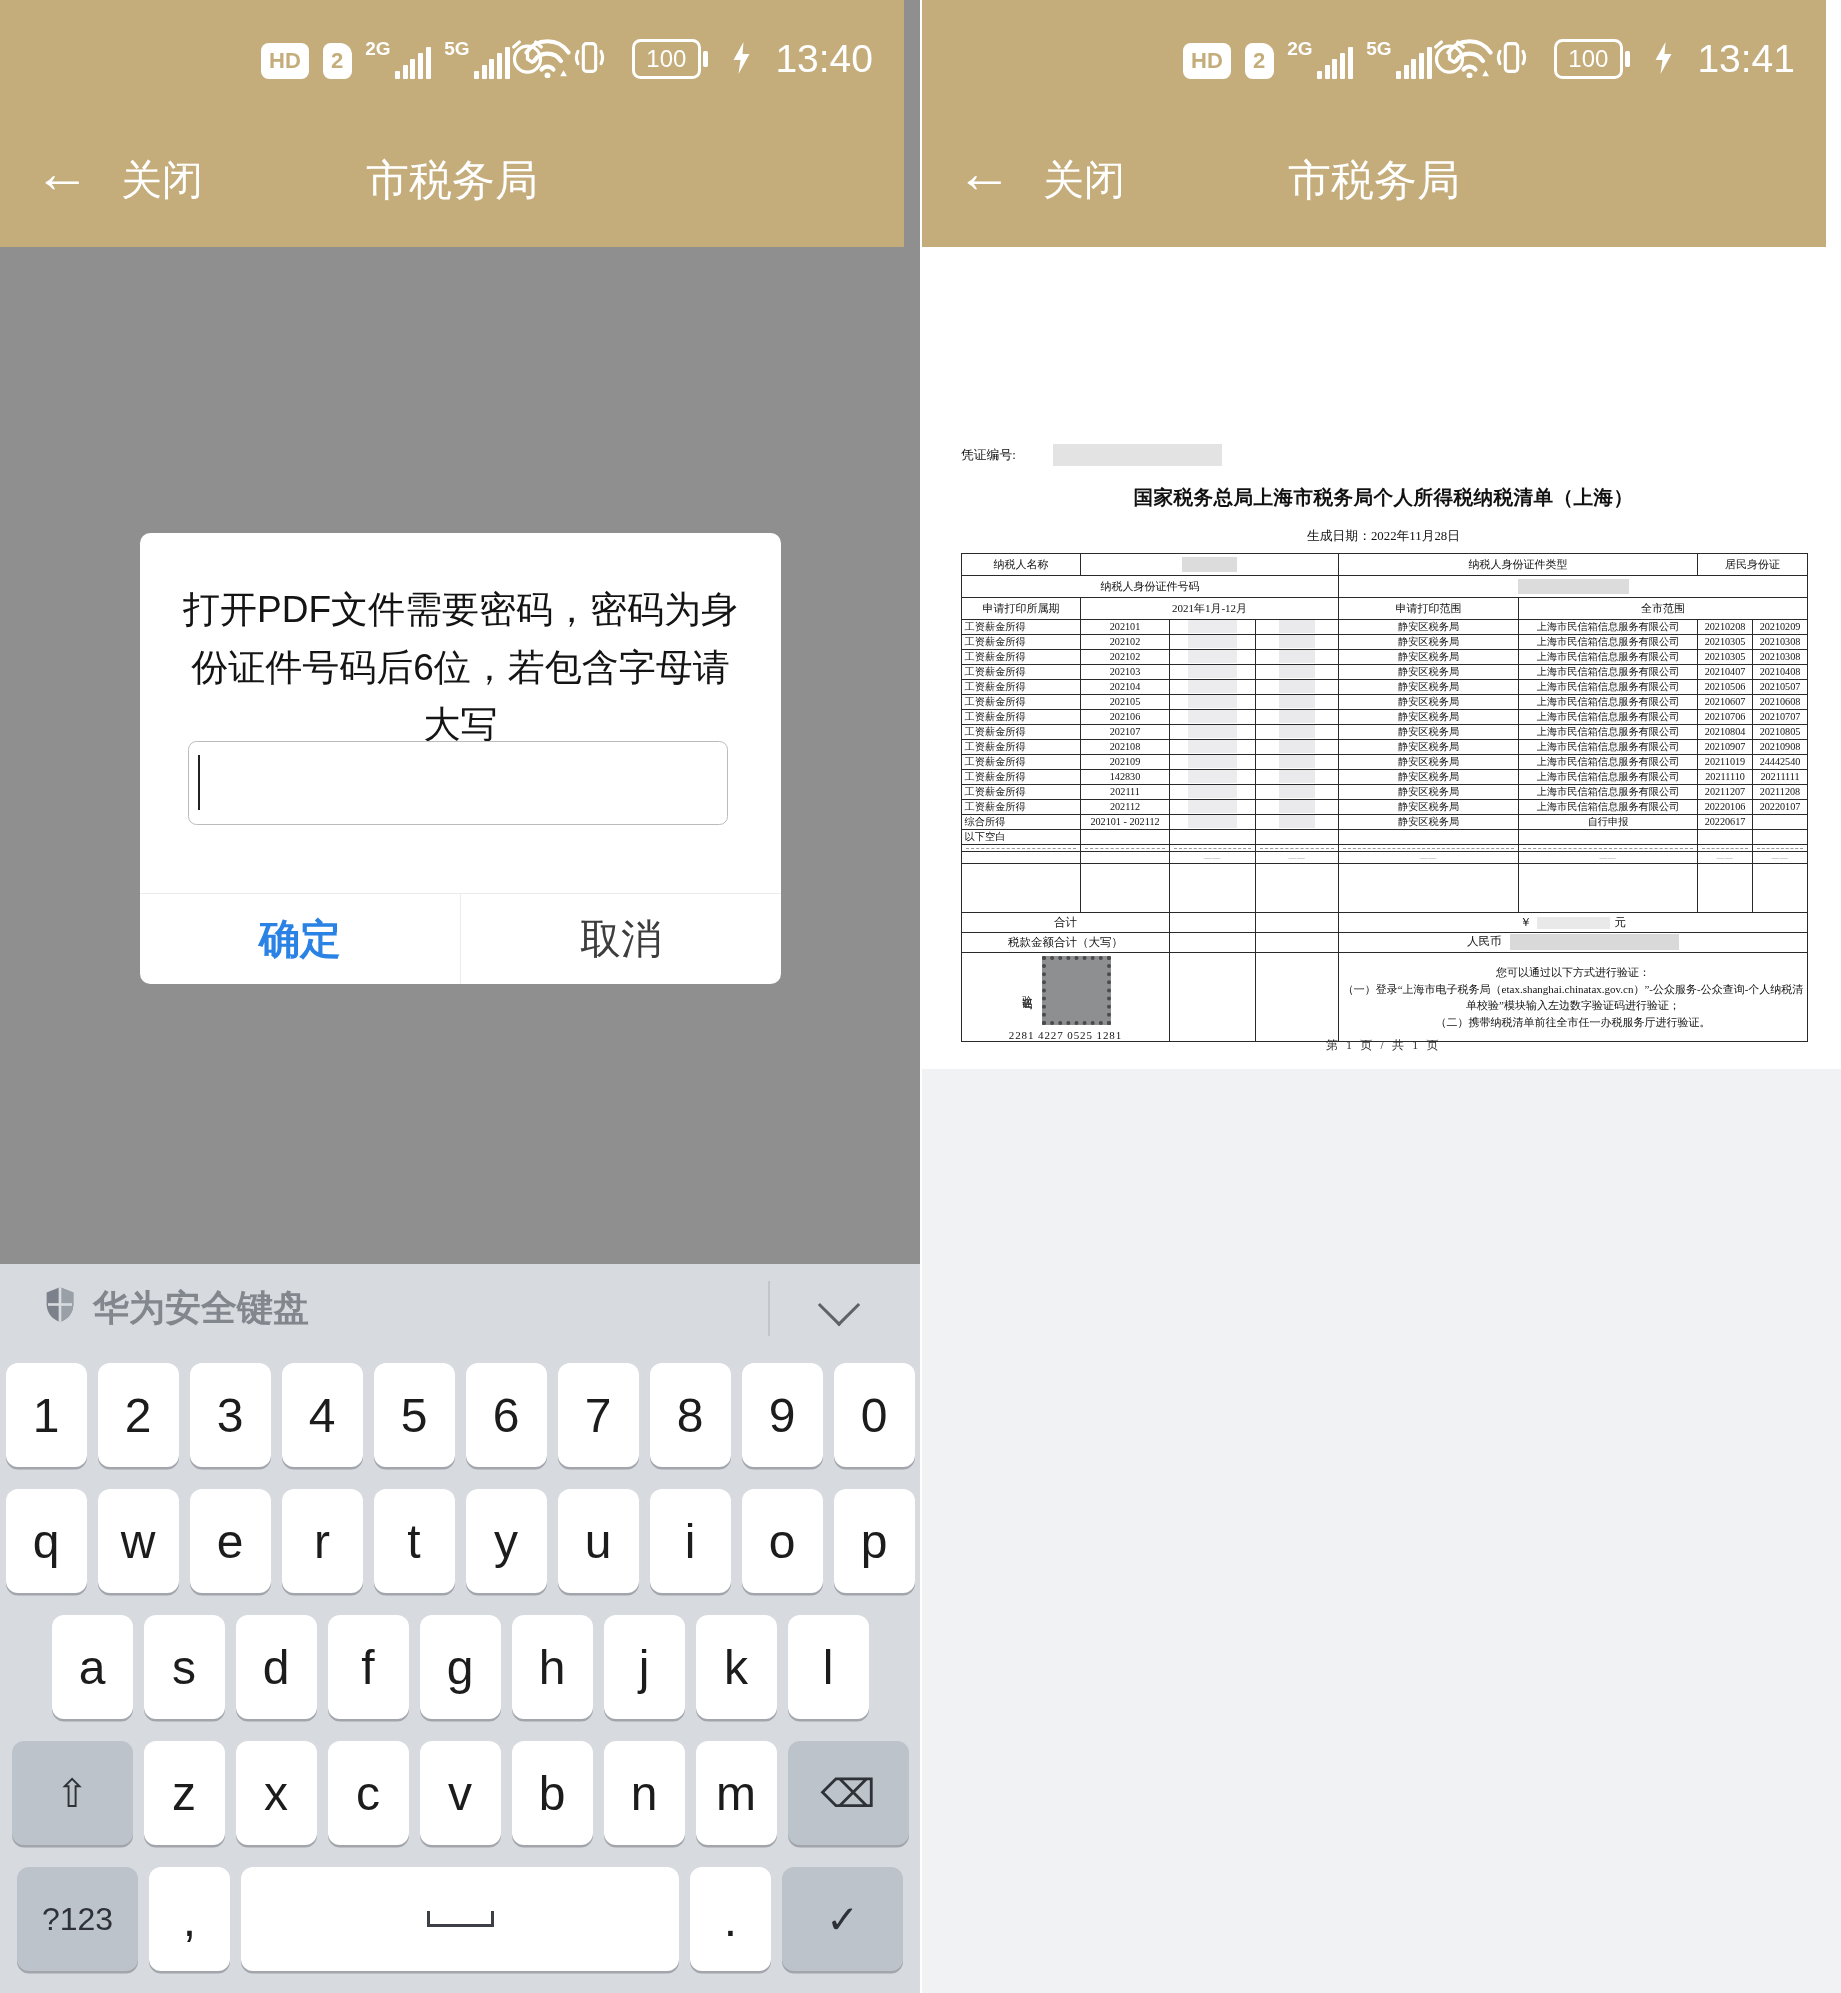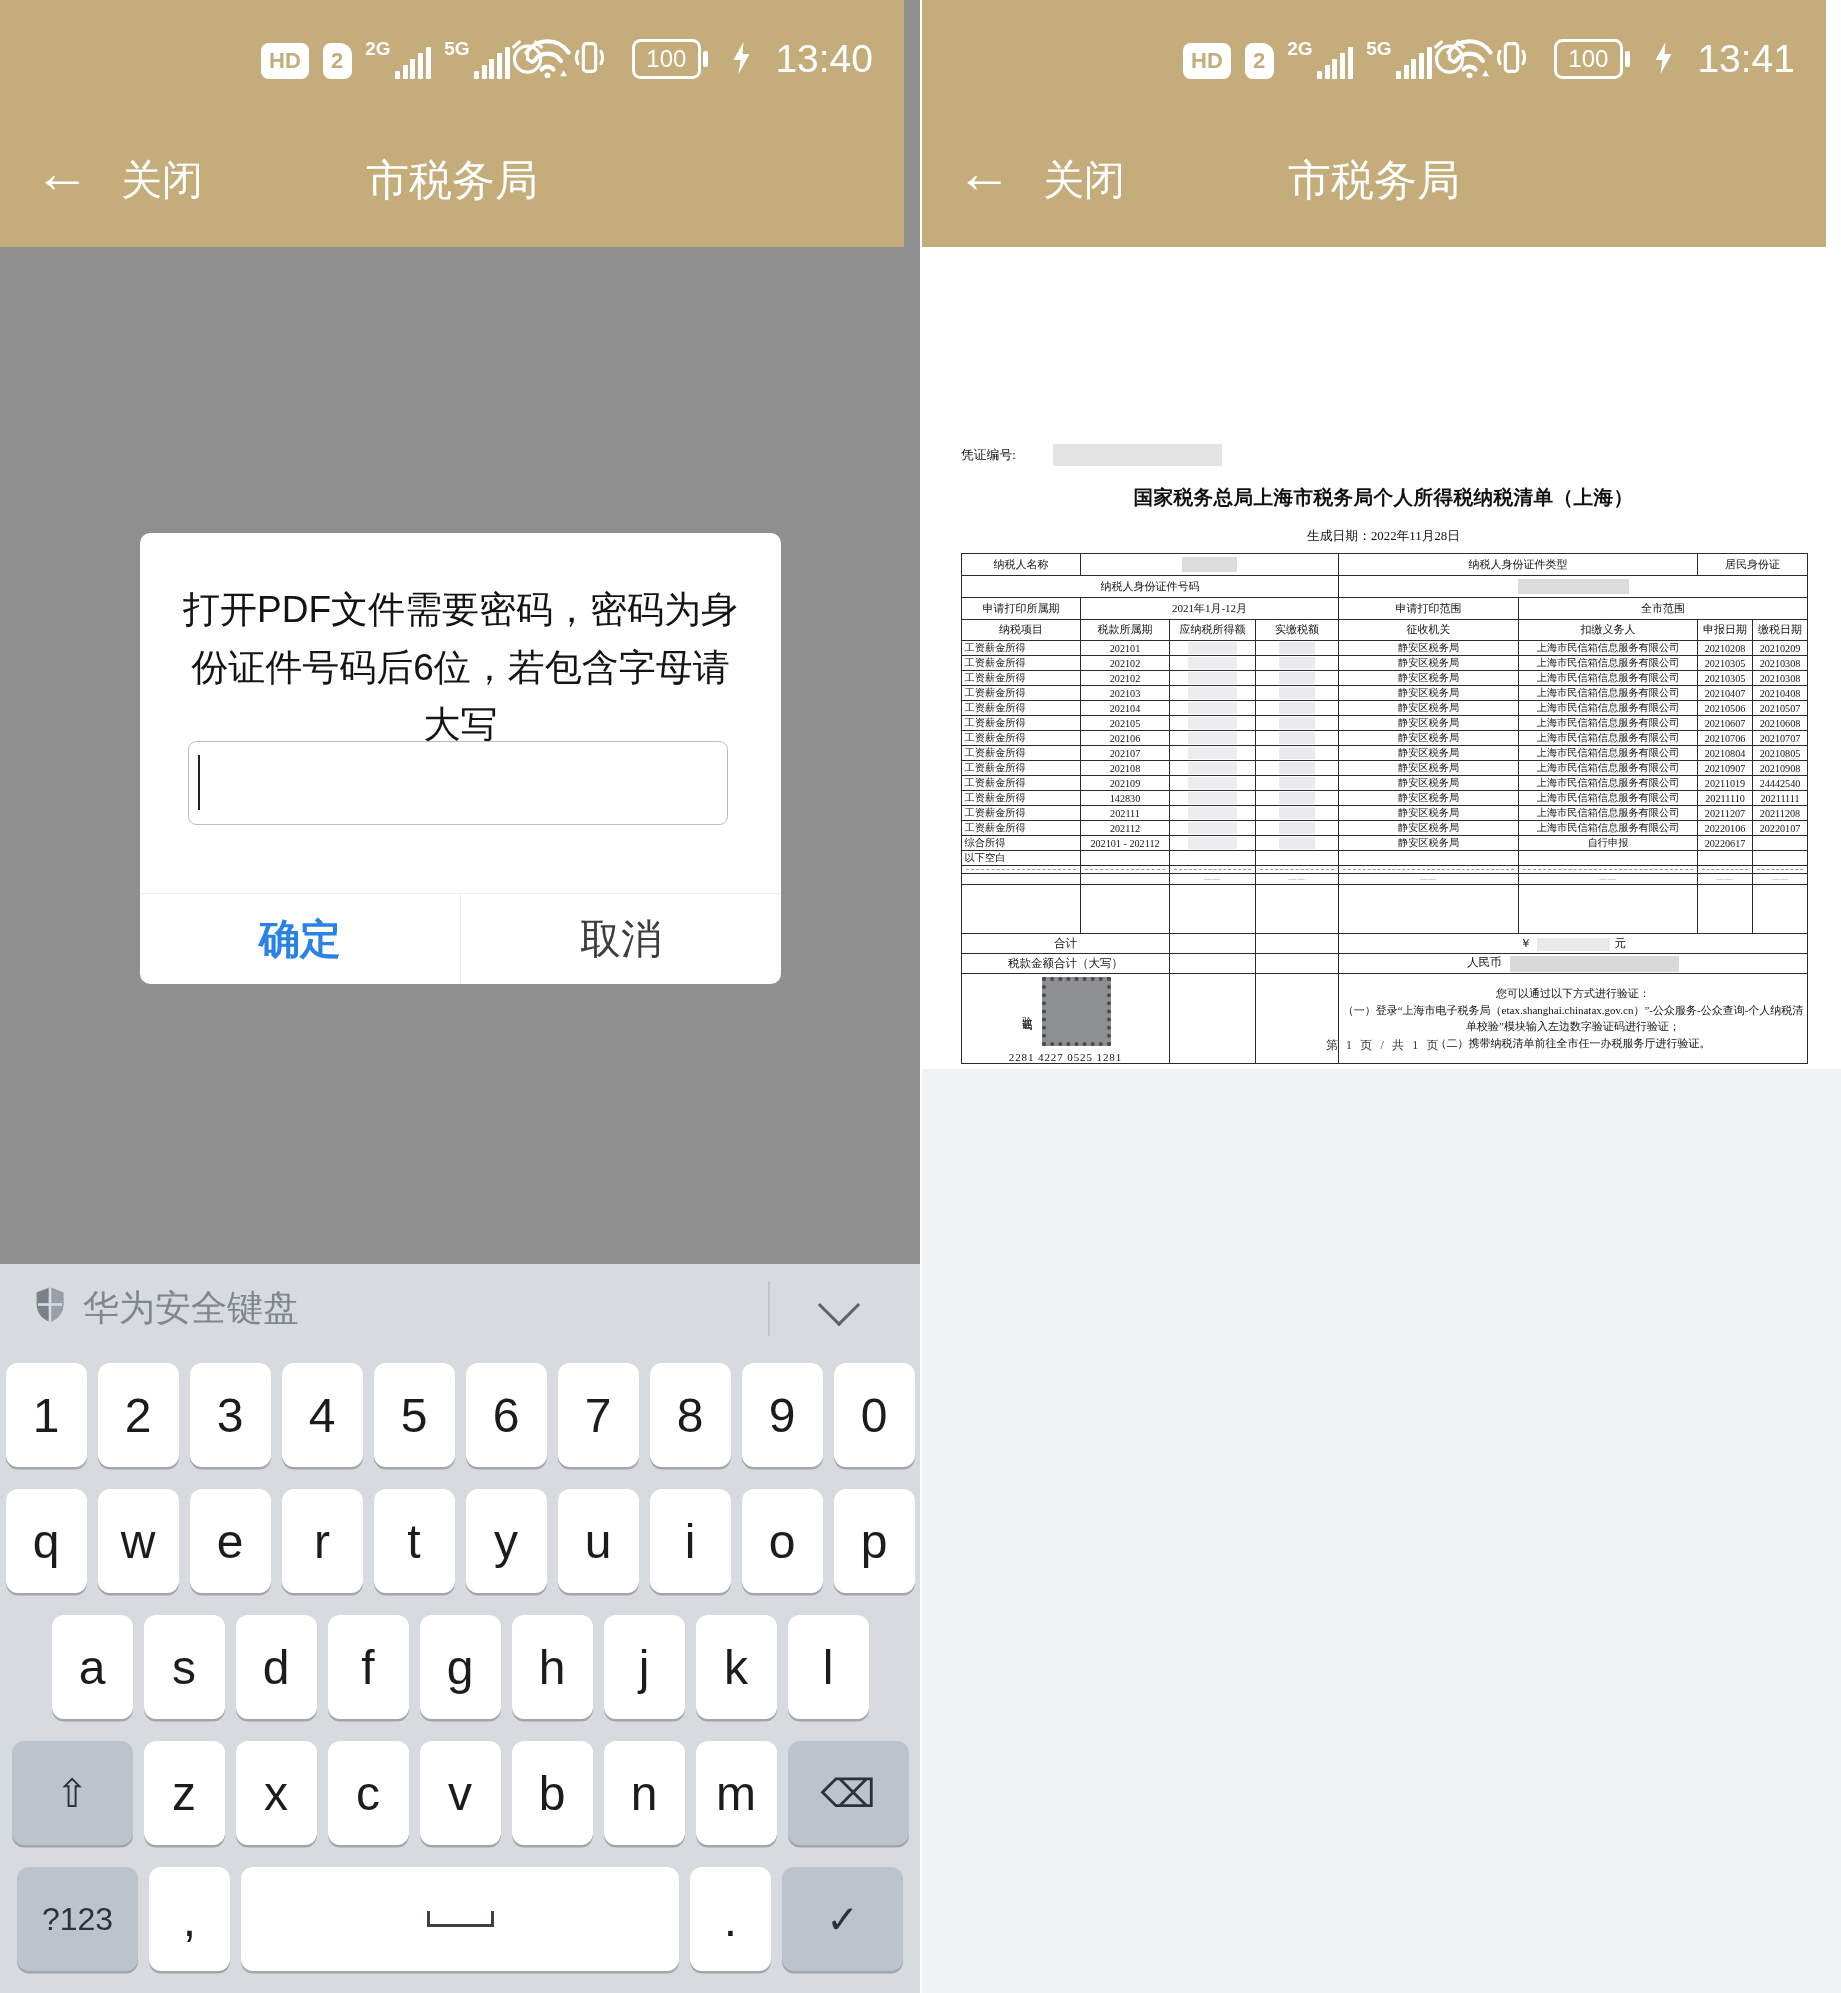--- a/index.html
+++ b/index.html
@@ -34,21 +34,21 @@
   .dialog-msg{padding:48px 35px 0;font-size:37px;line-height:1.56;color:#141414;text-align:center;}
   .dialog-input{position:absolute;left:48px;top:208px;width:538px;height:82px;border:1.7px solid #bbb;border-radius:8.5px;background:#fff;}
   .caret{position:absolute;left:8.5px;top:12.8px;width:2.6px;height:55px;background:#222;animation:blink 1s step-end infinite;}
   @keyframes blink{0%,50%{opacity:1}51%,100%{opacity:0}}
   .dialog-btns{position:absolute;left:0;right:0;top:360px;bottom:0;border-top:1.7px solid #ececec;display:flex;}
   .btn{flex:1;display:flex;align-items:center;justify-content:center;font-size:41px;}
   .btn.confirm{color:#2a82e4;font-weight:bold;border-right:1.7px solid #ececec;}
   .btn.cancel{color:#3d3d3d;}
   
   .keyboard{position:absolute;left:0;right:0;top:1264px;bottom:0;background:#d7dade;z-index:6;}
-  .kb-head{height:89px;position:relative;display:flex;align-items:center;padding:0 34px;}
+  .kb-head{height:89px;position:relative;display:flex;align-items:center;padding:0 44px;font-weight:bold;}
   .kb-brand{display:flex;align-items:center;gap:17px;color:#82878e;font-size:36px;}
   .kb-divider{position:absolute;right:150px;top:17px;width:1.7px;height:55px;background:#c3c5c9;}
   .kb-chevron{position:absolute;right:66px;top:25.6px;width:27px;height:27px;border-right:3.4px solid #5e636a;border-bottom:3.4px solid #5e636a;transform:rotate(45deg);}
   .kb-row{display:flex;justify-content:center;gap:11px;margin-top:22px;}
   .kb-row.first{margin-top:10.2px;}
   .key{width:81px;height:104px;background:#fff;border-radius:12px;display:flex;align-items:center;justify-content:center;font-size:48px;color:#1c1c1c;box-shadow:0 2.6px 0 rgba(118,124,132,.55);}
   .key.special{background:#bdc3cb;color:#2e3238;font-size:39px;}
   .key.wide{width:121px;}
   .key.space{width:438px;}
   .key.symbols{font-size:32px;}
@@ -356,30 +356,20 @@
         <tr class="info">
           <td colspan="4">纳税人身份证件号码</td>
           <td colspan="4"><span class="cell-redact widec"></span></td>
         </tr>
         <tr class="info">
           <td>申请打印所属期</td>
           <td colspan="3">2021年1月-12月</td>
           <td>申请打印范围</td>
           <td colspan="3">全市范围</td>
         </tr>
-        <tr class="cols">
-          <th>纳税项目</th>
-            <th>税款所属期</th>
-          <th>应纳税所得额</th>
-            <th>实缴税额</th>
-          <th>征收机关</th>
-            <th>扣缴义务人</th>
-          <th>申报日期</th>
-            <th>缴税日期</th>
-        </tr>
         <tr class="drow">
             <td class="ta-l">工资薪金所得</td>
             <td>202101</td>
             <td>
               <div class="strip"></div>
             </td>
             <td>
               <div class="strip s2"></div>
             </td>
             <td>静安区税务局</td>

